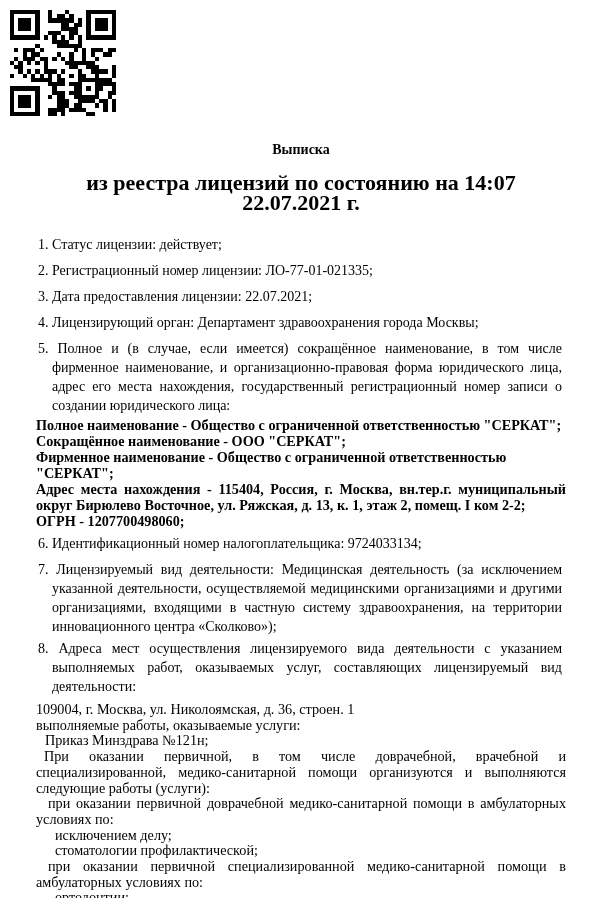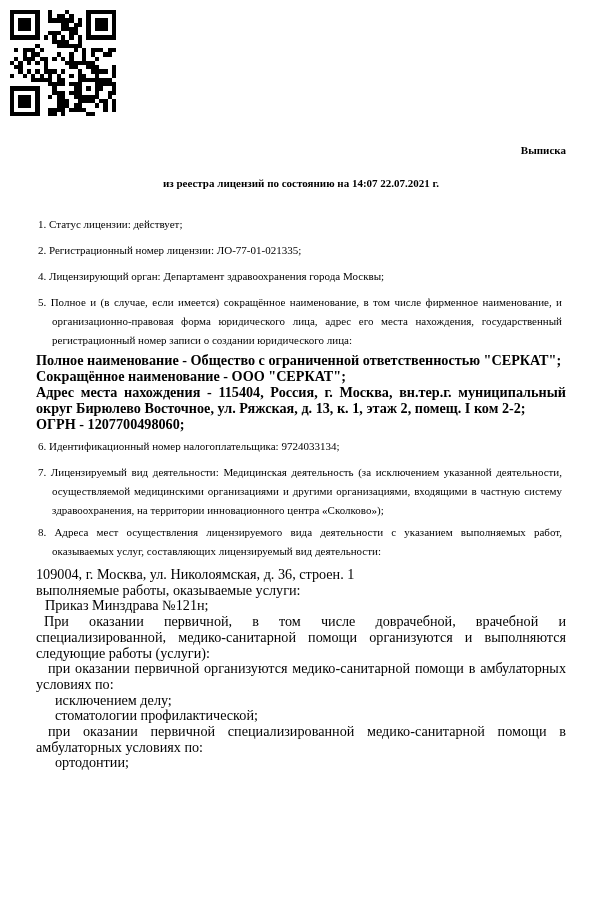--- a/index.html
+++ b/index.html
@@ -21,37 +21,37 @@
     position: absolute;
     left: 10px;
     top: 10px;
     width: 106px;
     height: 106px;
     shape-rendering: crispEdges;
   }
   .content { padding: 0 34px 0 36px; }
   .title {
     margin-top: 140px;
-    text-align: right;
+    text-align: center;
     font-weight: bold;
-    font-size: 11px;
+    font-size: 14px;
     line-height: 20px;
   }
   .subtitle {
     margin-top: 13px;
     text-align: center;
     font-weight: bold;
-    font-size: 11px;
+    font-size: 22px;
     line-height: 20px;
   }
   .item {
     margin: 7px 4px 0 2px;
     padding-left: 14px;
     text-indent: -14px;
-    font-size: 11px;
+    font-size: 14px;
     line-height: 19px;
   }
   .item.first { margin-top: 22px; }
   .item.mt5 { margin-top: 5px; }
   .item.mt3 { margin-top: 3px; }
   .just { text-align: justify; }
   .block { margin-top: 2px; }
   .block .line { font-size: 14.2px; line-height: 16px; font-weight: bold; }
   .addr-block { margin-top: 6px; }
   .addr-block .line { font-size: 14.2px; line-height: 15.7px; }
@@ -69,40 +69,42 @@
     <rect x="0" y="0" width="25" height="25" fill="#ffffff"></rect>
     <path id="qr-path" fill="#000000" d="M0 0h1v1h-1zM1 0h1v1h-1zM2 0h1v1h-1zM3 0h1v1h-1zM4 0h1v1h-1zM5 0h1v1h-1zM6 0h1v1h-1zM9 0h1v1h-1zM13 0h1v1h-1zM18 0h1v1h-1zM19 0h1v1h-1zM20 0h1v1h-1zM21 0h1v1h-1zM22 0h1v1h-1zM23 0h1v1h-1zM24 0h1v1h-1zM0 1h1v1h-1zM6 1h1v1h-1zM9 1h1v1h-1zM11 1h1v1h-1zM12 1h1v1h-1zM14 1h1v1h-1zM18 1h1v1h-1zM24 1h1v1h-1zM0 2h1v1h-1zM2 2h1v1h-1zM3 2h1v1h-1zM4 2h1v1h-1zM6 2h1v1h-1zM9 2h1v1h-1zM10 2h1v1h-1zM11 2h1v1h-1zM12 2h1v1h-1zM13 2h1v1h-1zM14 2h1v1h-1zM16 2h1v1h-1zM18 2h1v1h-1zM20 2h1v1h-1zM21 2h1v1h-1zM22 2h1v1h-1zM24 2h1v1h-1zM0 3h1v1h-1zM2 3h1v1h-1zM3 3h1v1h-1zM4 3h1v1h-1zM6 3h1v1h-1zM12 3h1v1h-1zM13 3h1v1h-1zM15 3h1v1h-1zM16 3h1v1h-1zM18 3h1v1h-1zM20 3h1v1h-1zM21 3h1v1h-1zM22 3h1v1h-1zM24 3h1v1h-1zM0 4h1v1h-1zM2 4h1v1h-1zM3 4h1v1h-1zM4 4h1v1h-1zM6 4h1v1h-1zM12 4h1v1h-1zM13 4h1v1h-1zM14 4h1v1h-1zM15 4h1v1h-1zM18 4h1v1h-1zM20 4h1v1h-1zM21 4h1v1h-1zM22 4h1v1h-1zM24 4h1v1h-1zM0 5h1v1h-1zM6 5h1v1h-1zM9 5h1v1h-1zM10 5h1v1h-1zM11 5h1v1h-1zM14 5h1v1h-1zM15 5h1v1h-1zM18 5h1v1h-1zM24 5h1v1h-1zM0 6h1v1h-1zM1 6h1v1h-1zM2 6h1v1h-1zM3 6h1v1h-1zM4 6h1v1h-1zM5 6h1v1h-1zM6 6h1v1h-1zM8 6h1v1h-1zM10 6h1v1h-1zM12 6h1v1h-1zM14 6h1v1h-1zM16 6h1v1h-1zM18 6h1v1h-1zM19 6h1v1h-1zM20 6h1v1h-1zM21 6h1v1h-1zM22 6h1v1h-1zM23 6h1v1h-1zM24 6h1v1h-1zM10 7h1v1h-1zM11 7h1v1h-1zM12 7h1v1h-1zM13 7h1v1h-1zM16 7h1v1h-1zM6 8h1v1h-1zM11 8h1v1h-1zM12 8h1v1h-1zM13 8h1v1h-1zM14 8h1v1h-1zM15 8h1v1h-1zM16 8h1v1h-1zM1 9h1v1h-1zM3 9h1v1h-1zM4 9h1v1h-1zM5 9h1v1h-1zM7 9h1v1h-1zM15 9h1v1h-1zM17 9h1v1h-1zM19 9h1v1h-1zM20 9h1v1h-1zM21 9h1v1h-1zM23 9h1v1h-1zM24 9h1v1h-1zM3 10h1v1h-1zM5 10h1v1h-1zM6 10h1v1h-1zM11 10h1v1h-1zM14 10h1v1h-1zM17 10h1v1h-1zM19 10h1v1h-1zM22 10h1v1h-1zM23 10h1v1h-1zM1 11h1v1h-1zM3 11h1v1h-1zM4 11h1v1h-1zM5 11h1v1h-1zM7 11h1v1h-1zM8 11h1v1h-1zM10 11h1v1h-1zM12 11h1v1h-1zM14 11h1v1h-1zM17 11h1v1h-1zM20 11h1v1h-1zM0 12h1v1h-1zM2 12h1v1h-1zM4 12h1v1h-1zM6 12h1v1h-1zM8 12h1v1h-1zM13 12h1v1h-1zM14 12h1v1h-1zM15 12h1v1h-1zM16 12h1v1h-1zM17 12h1v1h-1zM18 12h1v1h-1zM19 12h1v1h-1zM1 13h1v1h-1zM2 13h1v1h-1zM8 13h1v1h-1zM14 13h1v1h-1zM15 13h1v1h-1zM18 13h1v1h-1zM19 13h1v1h-1zM20 13h1v1h-1zM24 13h1v1h-1zM2 14h1v1h-1zM4 14h1v1h-1zM6 14h1v1h-1zM8 14h1v1h-1zM9 14h1v1h-1zM10 14h1v1h-1zM12 14h1v1h-1zM16 14h1v1h-1zM19 14h1v1h-1zM20 14h1v1h-1zM21 14h1v1h-1zM22 14h1v1h-1zM24 14h1v1h-1zM0 15h1v1h-1zM3 15h1v1h-1zM5 15h1v1h-1zM7 15h1v1h-1zM9 15h1v1h-1zM11 15h1v1h-1zM14 15h1v1h-1zM16 15h1v1h-1zM17 15h1v1h-1zM20 15h1v1h-1zM24 15h1v1h-1zM5 16h1v1h-1zM6 16h1v1h-1zM7 16h1v1h-1zM8 16h1v1h-1zM9 16h1v1h-1zM11 16h1v1h-1zM12 16h1v1h-1zM16 16h1v1h-1zM17 16h1v1h-1zM18 16h1v1h-1zM19 16h1v1h-1zM20 16h1v1h-1zM21 16h1v1h-1zM22 16h1v1h-1zM23 16h1v1h-1zM9 17h1v1h-1zM10 17h1v1h-1zM11 17h1v1h-1zM12 17h1v1h-1zM14 17h1v1h-1zM15 17h1v1h-1zM16 17h1v1h-1zM20 17h1v1h-1zM21 17h1v1h-1zM22 17h1v1h-1zM23 17h1v1h-1zM24 17h1v1h-1zM0 18h1v1h-1zM1 18h1v1h-1zM2 18h1v1h-1zM3 18h1v1h-1zM4 18h1v1h-1zM5 18h1v1h-1zM6 18h1v1h-1zM10 18h1v1h-1zM15 18h1v1h-1zM16 18h1v1h-1zM18 18h1v1h-1zM20 18h1v1h-1zM21 18h1v1h-1zM24 18h1v1h-1zM0 19h1v1h-1zM6 19h1v1h-1zM10 19h1v1h-1zM11 19h1v1h-1zM12 19h1v1h-1zM14 19h1v1h-1zM15 19h1v1h-1zM16 19h1v1h-1zM20 19h1v1h-1zM23 19h1v1h-1zM24 19h1v1h-1zM0 20h1v1h-1zM2 20h1v1h-1zM3 20h1v1h-1zM4 20h1v1h-1zM6 20h1v1h-1zM9 20h1v1h-1zM11 20h1v1h-1zM12 20h1v1h-1zM15 20h1v1h-1zM16 20h1v1h-1zM17 20h1v1h-1zM18 20h1v1h-1zM19 20h1v1h-1zM20 20h1v1h-1zM23 20h1v1h-1zM0 21h1v1h-1zM2 21h1v1h-1zM3 21h1v1h-1zM4 21h1v1h-1zM6 21h1v1h-1zM11 21h1v1h-1zM12 21h1v1h-1zM13 21h1v1h-1zM16 21h1v1h-1zM17 21h1v1h-1zM18 21h1v1h-1zM19 21h1v1h-1zM21 21h1v1h-1zM22 21h1v1h-1zM24 21h1v1h-1zM0 22h1v1h-1zM2 22h1v1h-1zM3 22h1v1h-1zM4 22h1v1h-1zM6 22h1v1h-1zM11 22h1v1h-1zM12 22h1v1h-1zM13 22h1v1h-1zM15 22h1v1h-1zM16 22h1v1h-1zM20 22h1v1h-1zM22 22h1v1h-1zM24 22h1v1h-1zM0 23h1v1h-1zM6 23h1v1h-1zM9 23h1v1h-1zM10 23h1v1h-1zM11 23h1v1h-1zM12 23h1v1h-1zM14 23h1v1h-1zM15 23h1v1h-1zM16 23h1v1h-1zM17 23h1v1h-1zM22 23h1v1h-1zM24 23h1v1h-1zM0 24h1v1h-1zM1 24h1v1h-1zM2 24h1v1h-1zM3 24h1v1h-1zM4 24h1v1h-1zM5 24h1v1h-1zM6 24h1v1h-1zM9 24h1v1h-1zM10 24h1v1h-1zM12 24h1v1h-1zM18 24h1v1h-1zM19 24h1v1h-1z"></path>
   </svg>
 
   <div class="content">
     <div class="title">Выписка</div>
     <div class="subtitle">из реестра лицензий по состоянию на 14:07 22.07.2021 г.</div>
 
     <p class="item first">1. Статус лицензии: действует;</p>
     <p class="item">2. Регистрационный номер лицензии: ЛО-77-01-021335;</p>
+    <p class="item">3. Дата предоставления лицензии: 22.07.2021;</p>
     <p class="item">4. Лицензирующий орган: Департамент здравоохранения города Москвы;</p>
     <p class="item just">5. Полное и (в случае, если имеется) сокращённое наименование, в том числе фирменное наименование, и организационно-правовая форма юридического лица, адрес его места нахождения, государственный регистрационный номер записи о создании юридического лица:</p>
 
     <div class="block">
       <p class="line">Полное наименование - Общество с ограниченной ответственностью "СЕРКАТ";</p>
       <p class="line">Сокращённое наименование - ООО "СЕРКАТ";</p>
+      <p class="line">Фирменное наименование - Общество с ограниченной ответственностью "СЕРКАТ";</p>
       <p class="line just">Адрес места нахождения - 115404, Россия, г. Москва, вн.тер.г. муниципальный округ Бирюлево Восточное, ул. Ряжская, д. 13, к. 1, этаж 2, помещ. I ком 2-2;</p>
       <p class="line">ОГРН - 1207700498060;</p>
     </div>
 
     <p class="item mt5">6. Идентификационный номер налогоплательщика: 9724033134;</p>
     <p class="item just">7. Лицензируемый вид деятельности: Медицинская деятельность (за исключением указанной деятельности, осуществляемой медицинскими организациями и другими организациями, входящими в частную систему здравоохранения, на территории инновационного центра «Сколково»);</p>
     <p class="item just mt3">8. Адреса мест осуществления лицензируемого вида деятельности с указанием выполняемых работ, оказываемых услуг, составляющих лицензируемый вид деятельности:</p>
 
     <div class="addr-block">
       <p class="line">109004, г. Москва, ул. Николоямская, д. 36, строен. 1</p>
       <p class="line">выполняемые работы, оказываемые услуги:</p>
       <p class="line ind1">Приказ Минздрава №121н;</p>
       <p class="line just fi8">При оказании первичной, в том числе доврачебной, врачебной и специализированной, медико-санитарной помощи организуются и выполняются следующие работы (услуги):</p>
-      <p class="line just fi12">при оказании первичной организуются медико-санитарной помощи в амбулаторных условиях по:</p>
+      <p class="line just fi12">при оказании первичной доврачебной медико-санитарной помощи в амбулаторных условиях по:</p>
       <p class="line ind2">исключением делу;</p>
       <p class="line ind2">стоматологии профилактической;</p>
       <p class="line just fi12">при оказании первичной специализированной медико-санитарной помощи в амбулаторных условиях по:</p>
       <p class="line ind2">ортодонтии;</p>
 
     </div>
   </div>
 
 </div>
 

